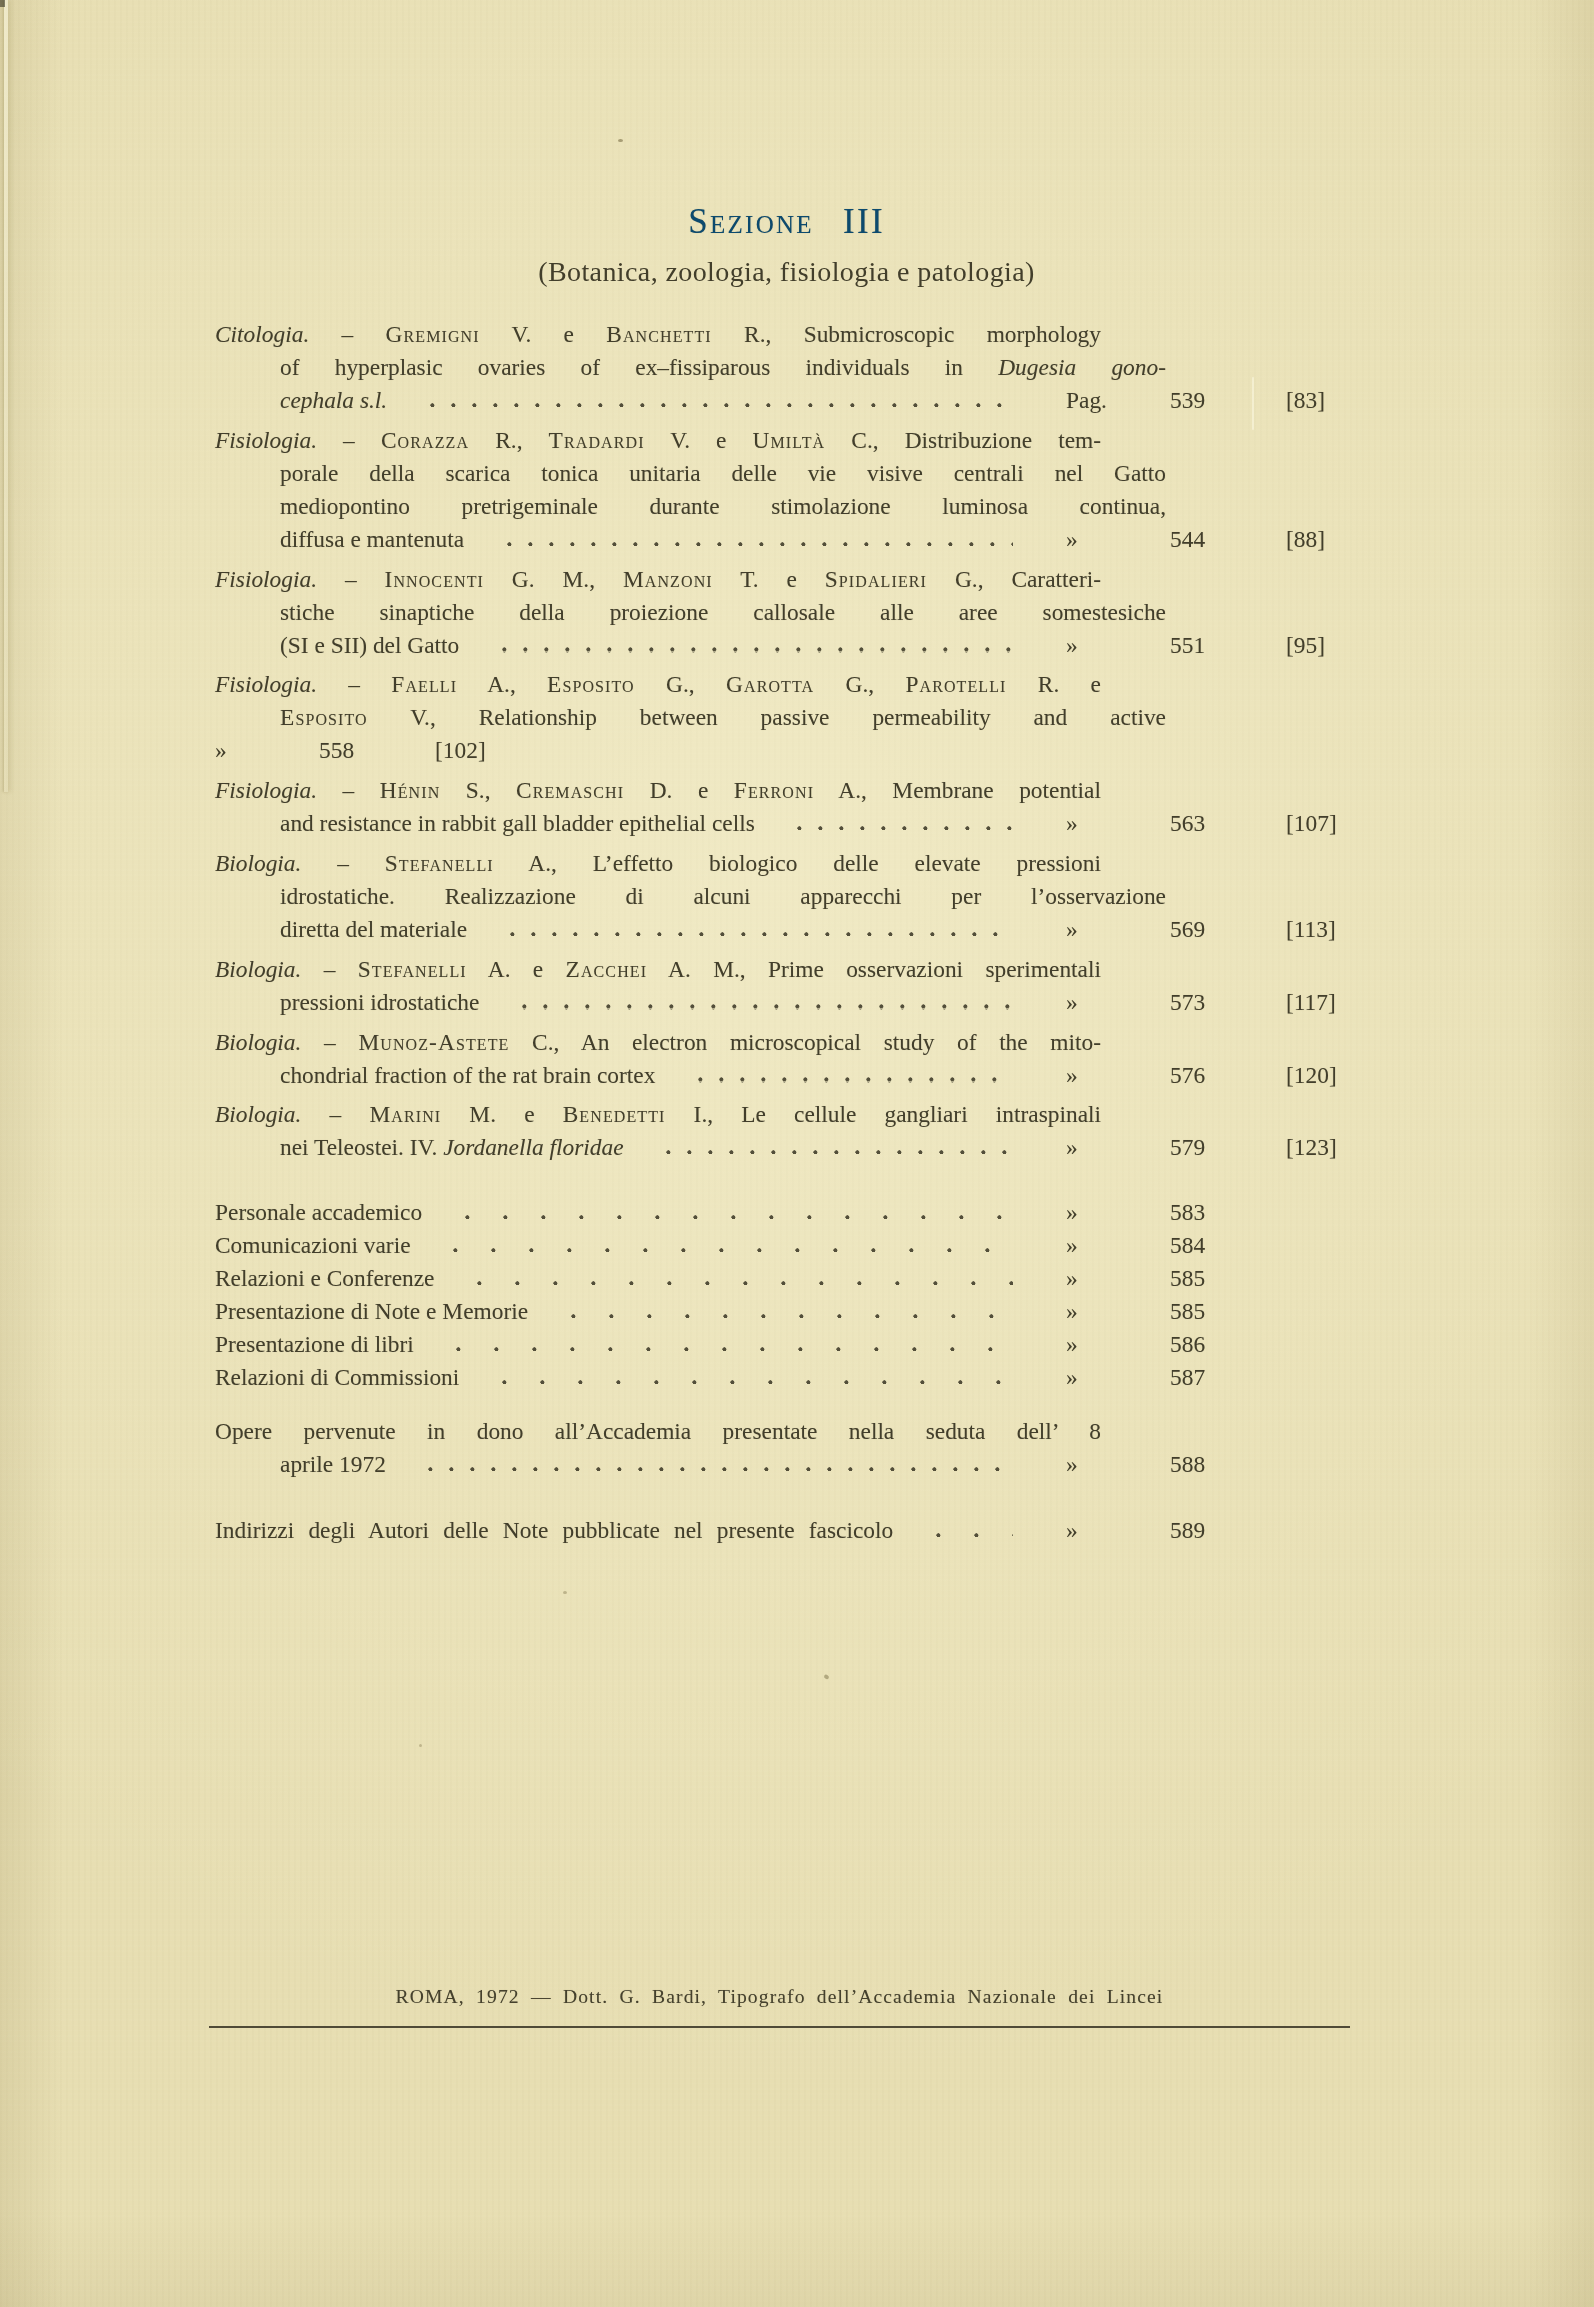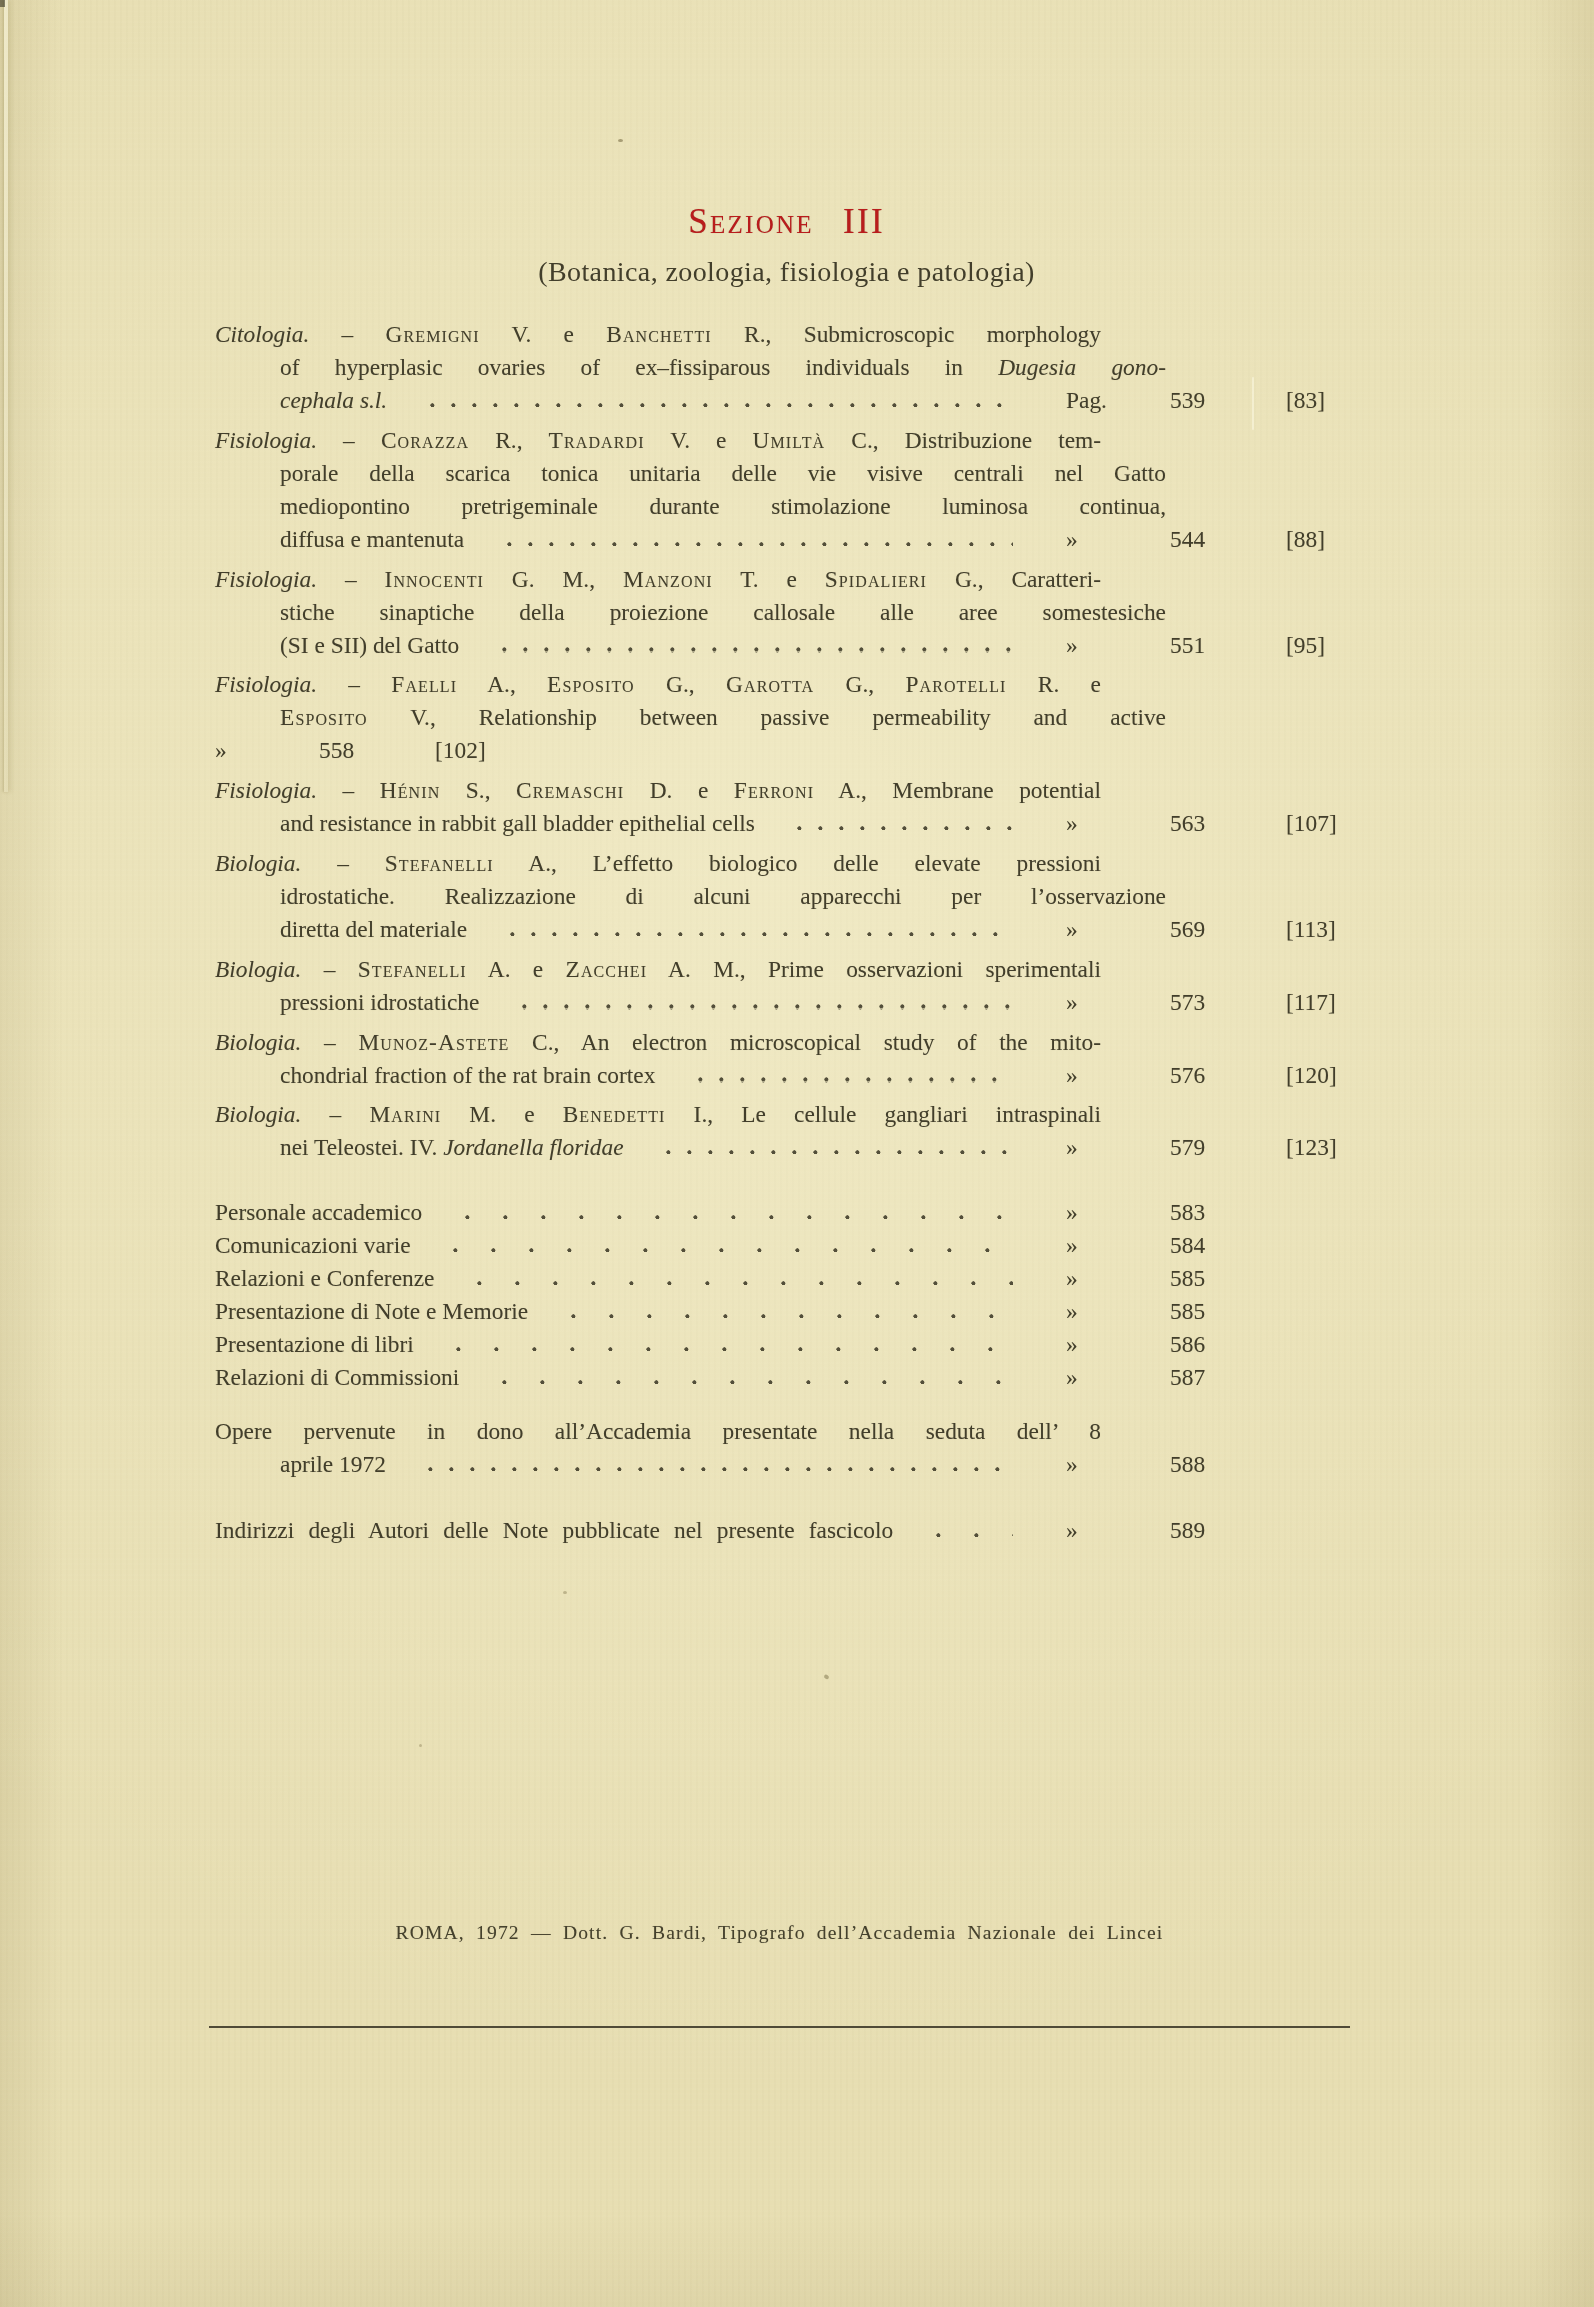--- a/index.html
+++ b/index.html
@@ -18,21 +18,21 @@
       repeating-linear-gradient(0deg, rgba(255,255,238,0.022) 0 1.5px, rgba(0,0,0,0) 1.5px 5.3px);
     font-family:"Liberation Serif","DejaVu Serif",serif;
     color:var(--ink);
     font-size:23.4px;
   }
   .page{position:absolute;inset:0;padding:201px 0 0 215px;box-sizing:border-box;}
   .content{width:1143px;}
   .title{
     margin:0 0 12px 0;font-weight:normal;font-size:35px;line-height:41px;
     font-variant:small-caps;letter-spacing:2.3px;word-spacing:18px;
-    text-align:center;color:#b91c1c;text-shadow:0 0 0.8px rgba(56,52,34,0.35);
+    text-align:center;color:#0c4a6e;text-shadow:0 0 0.8px rgba(56,52,34,0.35);
   }
   .subtitle{font-size:28px;line-height:35px;text-align:center;margin:0 0 29px 0;letter-spacing:0.4px;}
   .eline{line-height:33px;min-height:33px;text-shadow:0 0 0.8px rgba(66,62,43,0.22);}
   .just{width:886px;text-align:justify;text-align-last:justify;}
   .cont{padding-left:65px;}
   .lastline{display:flex;align-items:baseline;width:1143px;white-space:nowrap;gap:32px;}
   .etext{white-space:nowrap;}
   .etext.stretch{flex:1 1 auto;white-space:normal;text-align:justify;text-align-last:justify;margin-right:16.6px;}
   .etext.wide{word-spacing:8.3px;}
   .dots{
@@ -50,21 +50,21 @@
   #misc{margin-top:32px;}
   #misc .entry{margin:0;}
   #opere{margin-top:21px;}
   #indirizzi{margin-top:33px;}
   .footer-rule{
     position:absolute;left:209px;top:2026px;width:1141px;height:2.3px;
     background:rgba(58,54,37,0.88);
     box-shadow:0 3.8px 0 -2.3px rgba(58,54,37,0.28);
   }
   .footer-text{
-    position:absolute;left:209px;top:1920px;width:1141px;text-align:center;
+    position:absolute;left:209px;top:1984px;width:1141px;text-align:center;
     font-size:19.6px;line-height:26px;letter-spacing:1.1px;word-spacing:5.3px;
     color:#45412d;text-shadow:0 0 0.8px rgba(66,62,43,0.25);
   }
   
   .crease{
     position:absolute;left:3.8px;top:0;width:3.8px;height:792px;
     background:linear-gradient(180deg, rgba(255,252,230,0.55), rgba(255,252,230,0.15));
     box-shadow:2.3px 0 4.5px rgba(120,104,48,0.18), -1.5px 0 2.3px rgba(120,104,48,0.22);
   }
   .corner-notch{position:absolute;left:0;top:0;width:5.3px;height:6.8px;background:rgba(40,36,22,0.55);}

